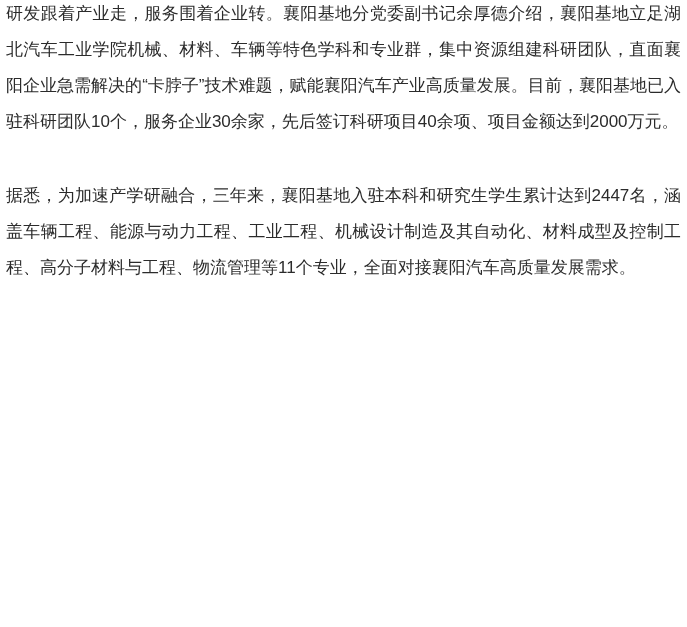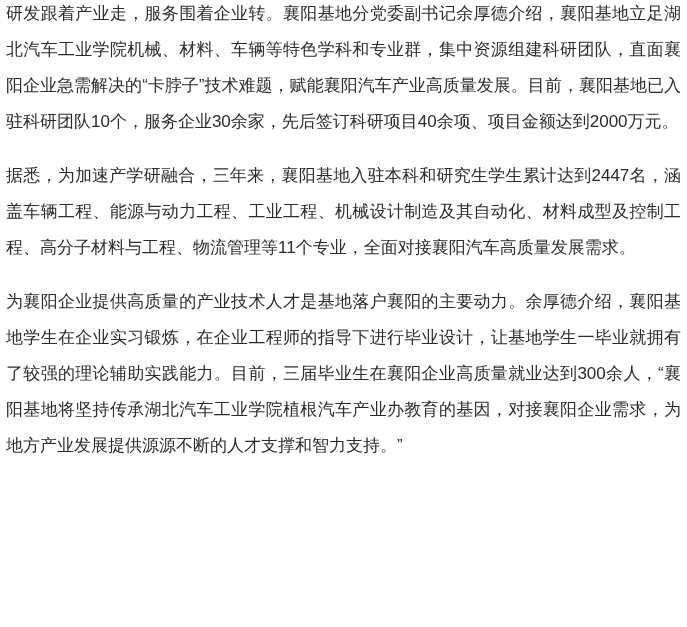--- a/index.html
+++ b/index.html
@@ -21,26 +21,25 @@
     font-size: 17px;
     line-height: 36px;
     color: #2b2b2b;
     text-align: justify;
     text-justify: inter-ideograph;
     margin: 0;
     letter-spacing: 0px;
     word-break: break-all;
   }
   .para + .para {
-    margin-top: 18px;
+    margin-top: 38px;
   }
   .first {
     margin-top: -4px;
   }
 </style>
 </head>
 <body>
 
 <div id="article">
   <p class="para first">研发跟着产业走，服务围着企业转。襄阳基地分党委副书记余厚德介绍，襄阳基地立足湖北汽车工业学院机械、材料、车辆等特色学科和专业群，集中资源组建科研团队，直面襄阳企业急需解决的“卡脖子”技术难题，赋能襄阳汽车产业高质量发展。目前，襄阳基地已入驻科研团队10个，服务企业30余家，先后签订科研项目40余项、项目金额达到2000万元。</p>
   <p class="para">据悉，为加速产学研融合，三年来，襄阳基地入驻本科和研究生学生累计达到2447名，涵盖车辆工程、能源与动力工程、工业工程、机械设计制造及其自动化、材料成型及控制工程、高分子材料与工程、物流管理等11个专业，全面对接襄阳汽车高质量发展需求。</p>
-  <p class="para">为襄阳企业提供高质量的产业技术人才是基地落户襄阳的主要动力。余厚德介绍，襄阳基地学生在企业实习锻炼，在企业工程师的指导下进行毕业设计，让基地学生一毕业就拥有了较强的理论辅助实践能力。目前，三届毕业生在襄阳企业高质量就业达到300余人，“襄阳基地将坚持传承湖北汽车工业学院植根汽车产业办教育的基因，对接襄阳企业需求，为地方产业发展提供源源不断的人才支撑和智力支持。”</p>
 </div>
 
 </body></html>

